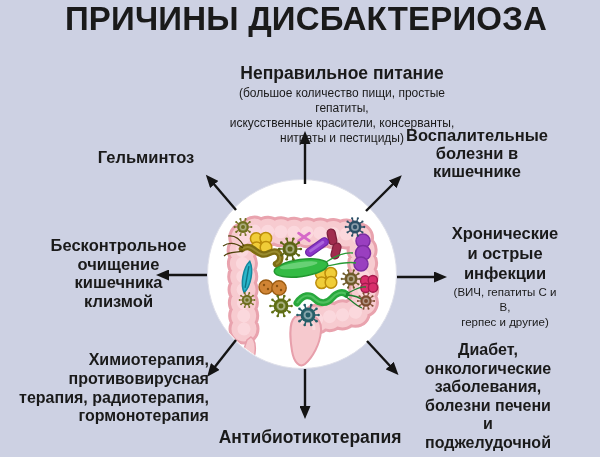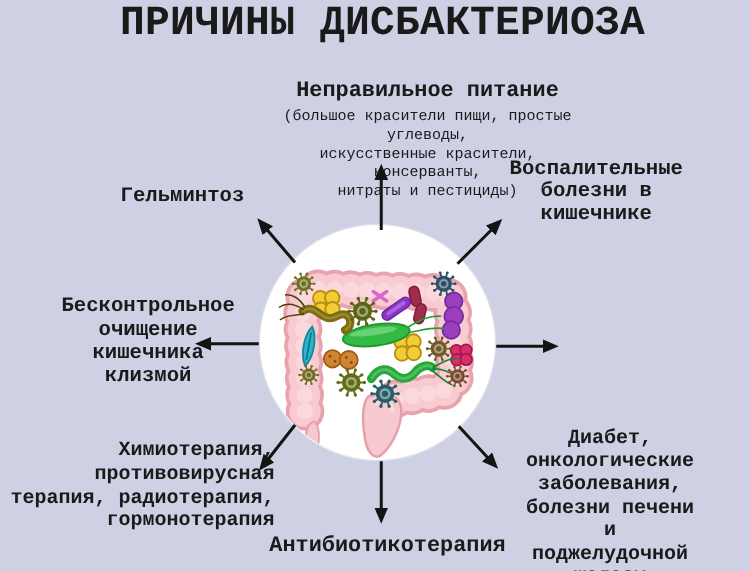--- a/index.html
+++ b/index.html
@@ -7,21 +7,21 @@
     --text:#1a1a1a;
     --arrow:#141414;
     --circle-fill:#ffffff;
     --intestine-fill:#f7cbd0;
     --intestine-outline:#e9a3ae;
   }
   html,body{margin:0;padding:0;}
   .stage{
     position:relative;width:600px;height:457px;overflow:hidden;
     background:var(--background);color:var(--text);
-    font-family:Liberation Mono, monospace;
+    font-family:Liberation Sans, sans-serif;
   }
   .title{
     position:absolute;left:306px;top:0px;transform:translateX(-50%);
     margin:0;font-size:33px;font-weight:bold;white-space:nowrap;
     color:var(--text);letter-spacing:0.2px;
   }
   .diagram-svg{position:absolute;left:0;top:0;}
   .cause{position:absolute;text-align:center;transform:translateX(-50%);}
   .cause .label{font-weight:bold;white-space:pre-line;color:var(--text);}
   .cause .detail{font-weight:normal;white-space:pre-line;color:var(--text);}
@@ -204,21 +204,21 @@
       <line x1="207" y1="275" x2="167" y2="275"></line>
       <line x1="397" y1="277" x2="436" y2="277"></line>
       <line x1="236" y1="340" x2="214" y2="368"></line>
       <line x1="367" y1="341" x2="391" y2="367"></line>
       <line x1="305" y1="369" x2="305" y2="408"></line>
     </g>
   </svg>
 
   <div class="cause c-top">
     <div class="label">Неправильное питание</div>
-    <div class="detail">(большое красители пищи, простые углеводы,
+    <div class="detail">(большое количество пищи, простые гепатиты,
 искусственные красители, консерванты,
 нитраты и пестициды)</div>
   </div>
 
   <div class="cause c-topleft">
     <div class="label">Гельминтоз</div>
   </div>
 
   <div class="cause c-topright">
     <div class="label">Воспалительные
@@ -226,20 +226,27 @@
 кишечнике</div>
   </div>
 
   <div class="cause c-left">
     <div class="label">Бесконтрольное
 очищение
 кишечника
 клизмой</div>
   </div>
 
+  <div class="cause c-right">
+    <div class="label">Хронические
+и острые
+инфекции</div>
+    <div class="detail">(ВИЧ, гепатиты С и В,
+герпес и другие)</div>
+  </div>
 
   <div class="cause c-bottomleft">
     <div class="label">Химиотерапия,
 противовирусная
 терапия, радиотерапия,
 гормонотерапия</div>
   </div>
 
   <div class="cause c-bottom">
     <div class="label">Антибиотикотерапия</div>

